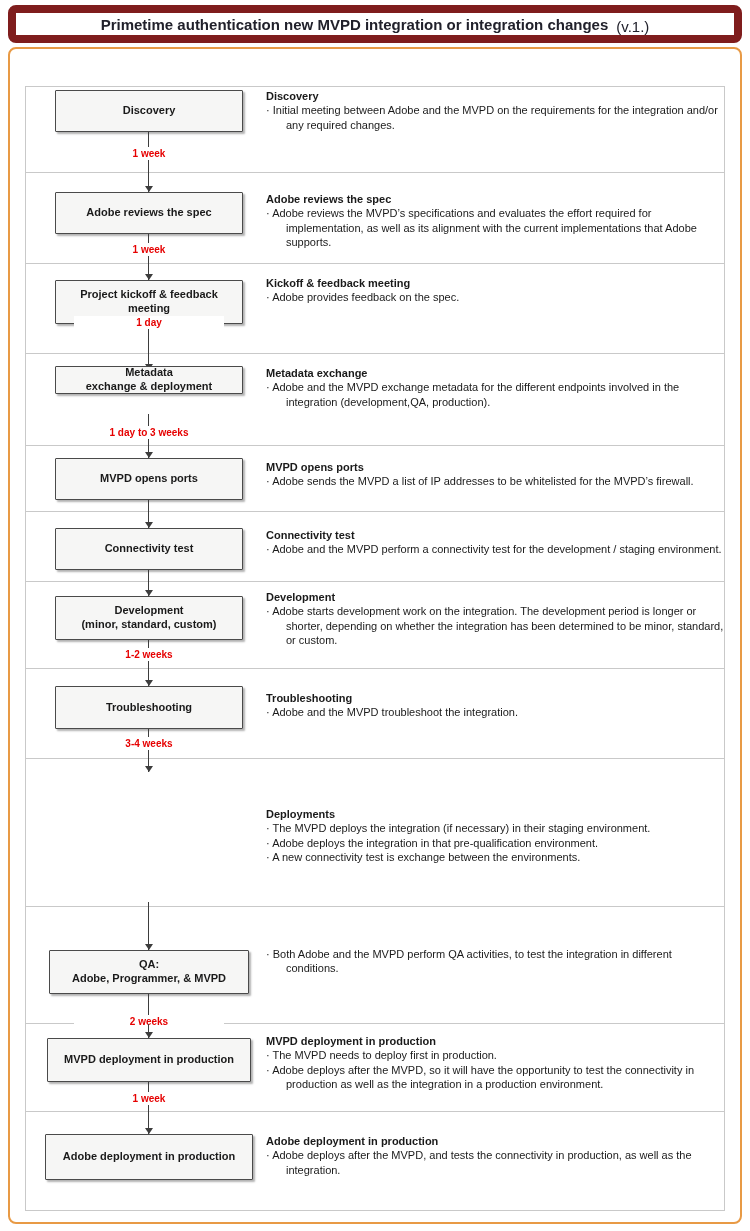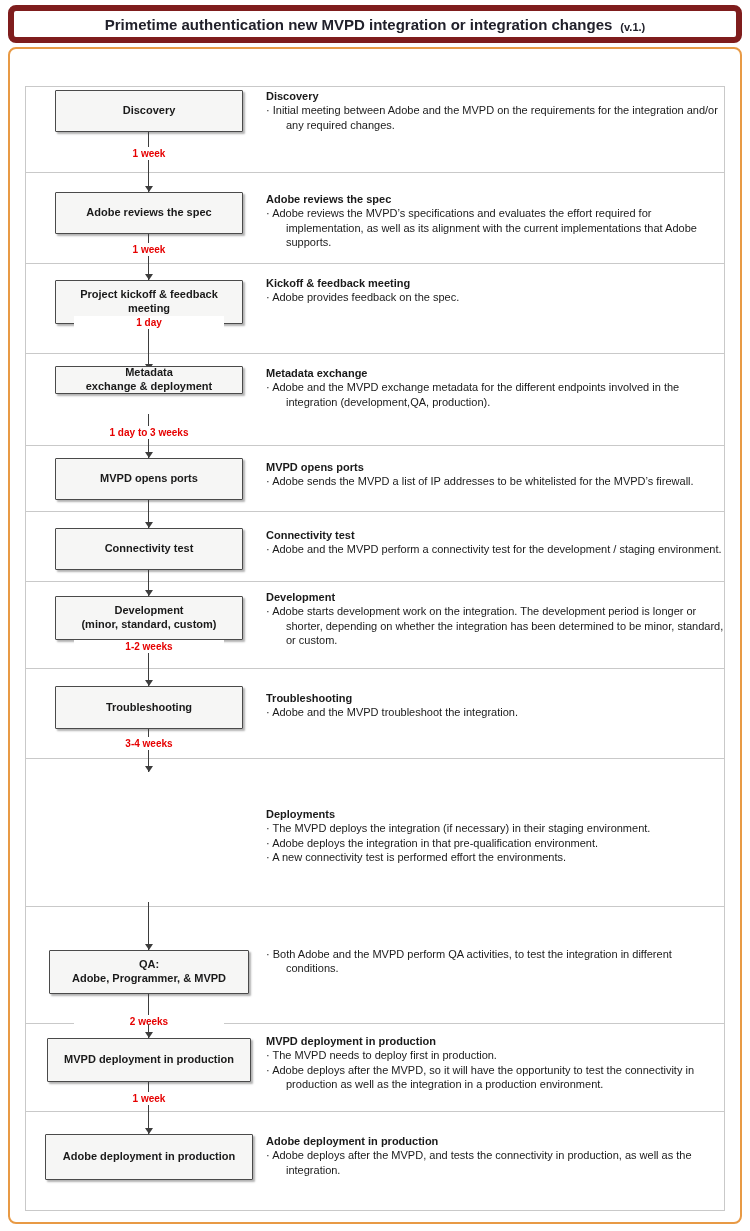--- a/index.html
+++ b/index.html
@@ -1,22 +1,22 @@
 <!DOCTYPE html>
 <html><head>
 <meta charset="utf-8">
 <style>
   * { box-sizing: border-box; }
   html, body { margin: 0; padding: 0; background: #ffffff; }
   body { width: 750px; font-family: "Liberation Sans", sans-serif; color: #1a1a1a; }
 
-  .title-bar { margin: 5px 8px 0; height: 38px; border: 6px solid #7f1d1d; border-radius: 8px;
+  .title-bar { margin: 5px 8px 0; height: 38px; border: 8px solid #7f1d1d; border-radius: 8px;
                display: flex; align-items: center; justify-content: center; background: #fff; }
   .title { font-size: 15px; font-weight: bold; color: #21212B; }
-  .version { font-size: 11px; font-weight: bold; color: #21212B; margin-left: 8px; margin-top: 5px; }
+  .version { font-size: 15px; font-weight: normal; color: #21212B; margin-left: 8px; margin-top: 5px; }
 
   .main-box { margin: 4px 8px 0; height: 1177px; border: 2px solid #E89A45; border-radius: 8px; background: #fff; }
   .inner { margin: 37px 15px 0; height: 1125px; border: 1px solid #c9c9c9; }
 
   .row { position: relative; border-bottom: 1px solid #c9c9c9; }
   .row:last-child { border-bottom: none; }
 
   .pre, .post { position: absolute; left: 122px; width: 1px; background: #3d3d3d; }
   .pre { top: 0; }
   .ah { position: absolute; left: 119px; width: 0; height: 0;
@@ -124,21 +124,21 @@
         <div class="bl">Adobe and the MVPD perform a connectivity test for the development / staging environment.</div>
       </div>
     </div>
 
     <div class="row" style="height:87px">
       <div class="pre" style="height:14px"></div>
       <div class="ah" style="top:8px"></div>
       <div class="sbox" style="top:14px;height:44px">Development
 (minor, standard, custom)</div>
       <div class="post" style="top:58px;height:29px"></div>
-      <div class="dur" style="top:58px">1-2 weeks</div>
+      <div class="dur" style="top:66px">1-2 weeks</div>
       <div class="desc" style="padding-top:8px">
         <div class="dt">Development</div>
         <div class="bl">Adobe starts development work on the integration. The development period is longer or shorter, depending on whether the integration has been determined to be minor, standard, or custom.</div>
       </div>
     </div>
 
     <div class="row" style="height:90px">
       <div class="pre" style="height:17px"></div>
       <div class="ah" style="top:11px"></div>
       <div class="sbox" style="top:17px;height:43px">Troubleshooting</div>
@@ -151,21 +151,21 @@
     </div>
 
     <div class="row" style="height:148px">
       <div class="pre" style="height:13px"></div>
       <div class="ah" style="top:7px"></div>
       <div class="post" style="top:143px;height:5px"></div>
       <div class="desc" style="padding-top:48px">
         <div class="dt">Deployments</div>
         <div class="bl">The MVPD deploys the integration (if necessary) in their staging environment.</div>
         <div class="bl">Adobe deploys the integration in that pre-qualification environment.</div>
-        <div class="bl">A new connectivity test is performed effort the environments.</div>
+        <div class="bl">A new connectivity test is exchange between the environments.</div>
       </div>
     </div>
 
     <div class="row" style="height:117px">
       <div class="pre" style="height:43px"></div>
       <div class="ah" style="top:37px"></div>
       <div class="sbox" style="top:43px;height:44px;left:23px;width:200px">QA:
 Adobe, Programmer, &amp; MVPD</div>
       <div class="post" style="top:87px;height:30px"></div>
       <div class="dur" style="top:108px">2 weeks</div>

